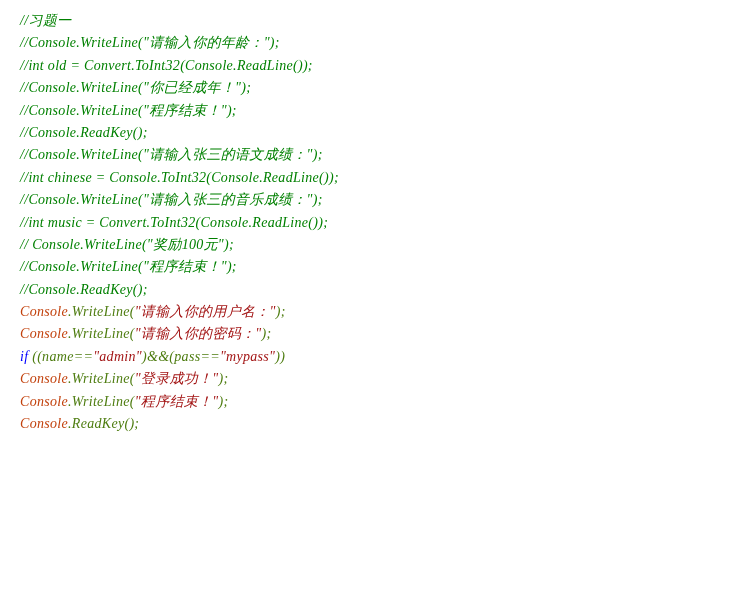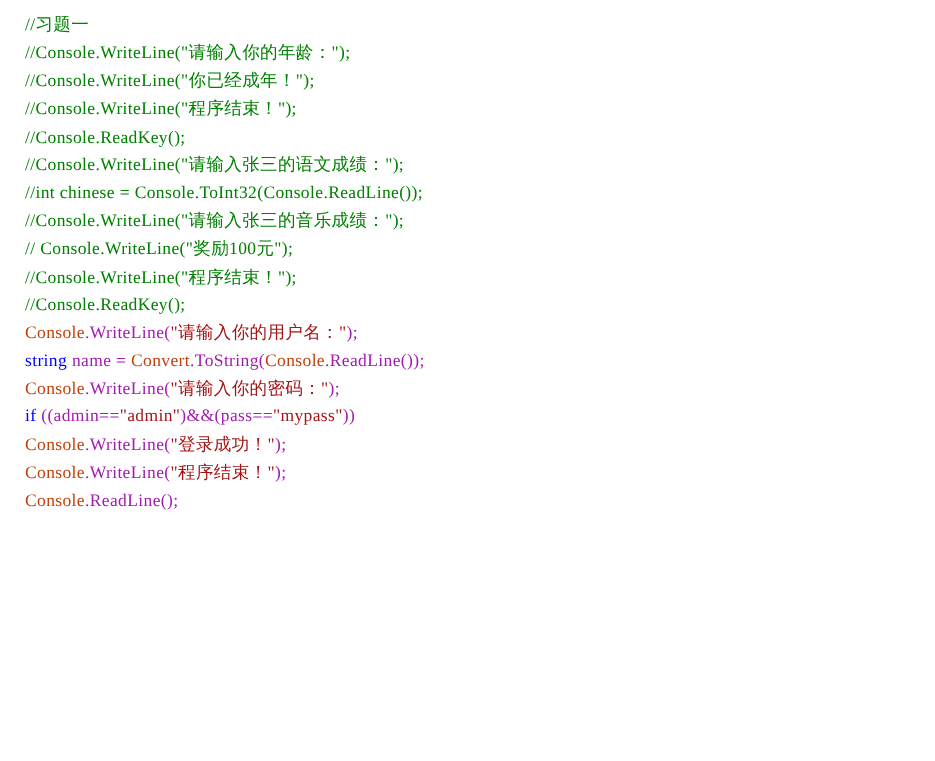--- a/index.html
+++ b/index.html
@@ -6,42 +6,44 @@
       font-family: "SimSun", "宋体", serif;
       font-size: 14px;
       background: #ffffff;
       margin: 0;
       padding: 10px 20px;
       white-space: nowrap;
     }
     .line {
       line-height: 1.6;
       letter-spacing: 0.3px;
+      font-style: italic;
     }
     .comment { color: #008000; }
     .keyword { color: #0000ff; }
     .string { color: #a31515; }
     .class { color: #c2410c; }
-    .normal { color: #a21caf; }
+    .normal { color: #4d7c0f; }
   </style>
 </head>
 <body>
 
 <div id="code-container">
     <div class="line"><span class="comment">  //习题一</span></div>
     <div class="line"><span class="comment">//Console.WriteLine("请输入你的年龄：");</span></div>
+    <div class="line"><span class="comment">//int old = Convert.ToInt32(Console.ReadLine());</span></div>
     <div class="line"><span class="comment">//Console.WriteLine("你已经成年！");</span></div>
     <div class="line"><span class="comment">//Console.WriteLine("程序结束！");</span></div>
     <div class="line"><span class="comment">//Console.ReadKey();</span></div>
     <div class="line"><span class="comment">//Console.WriteLine("请输入张三的语文成绩：");</span></div>
     <div class="line"><span class="comment">//int chinese = Console.ToInt32(Console.ReadLine());</span></div>
     <div class="line"><span class="comment">//Console.WriteLine("请输入张三的音乐成绩：");</span></div>
+    <div class="line"><span class="comment">//int music = Convert.ToInt32(Console.ReadLine());</span></div>
     <div class="line"><span class="comment">//    Console.WriteLine("奖励100元");</span></div>
     <div class="line"><span class="comment">//Console.WriteLine("程序结束！");</span></div>
     <div class="line"><span class="comment">//Console.ReadKey();</span></div>
     <div class="line"><span class="class">Console</span><span class="normal">.WriteLine(</span><span class="string">"请输入你的用户名："</span><span class="normal">);</span></div>
-    <div class="line"><span class="keyword">string</span><span class="normal"> name = </span><span class="class">Convert</span><span class="normal">.ToString(</span><span class="class">Console</span><span class="normal">.ReadLine());</span></div>
     <div class="line"><span class="class">Console</span><span class="normal">.WriteLine(</span><span class="string">"请输入你的密码："</span><span class="normal">);</span></div>
-    <div class="line"><span class="keyword">if</span><span class="normal"> ((admin==</span><span class="string">"admin"</span><span class="normal">)&amp;&amp;(pass==</span><span class="string">"mypass"</span><span class="normal">))</span></div>
+    <div class="line"><span class="keyword">if</span><span class="normal"> ((name==</span><span class="string">"admin"</span><span class="normal">)&amp;&amp;(pass==</span><span class="string">"mypass"</span><span class="normal">))</span></div>
     <div class="line"><span class="normal">    </span><span class="class">Console</span><span class="normal">.WriteLine(</span><span class="string">"登录成功！"</span><span class="normal">);</span></div>
     <div class="line"><span class="class">Console</span><span class="normal">.WriteLine(</span><span class="string">"程序结束！"</span><span class="normal">);</span></div>
-    <div class="line"><span class="class">Console</span><span class="normal">.ReadLine();</span></div>
+    <div class="line"><span class="class">Console</span><span class="normal">.ReadKey();</span></div>
   </div>
 
 </body></html>

